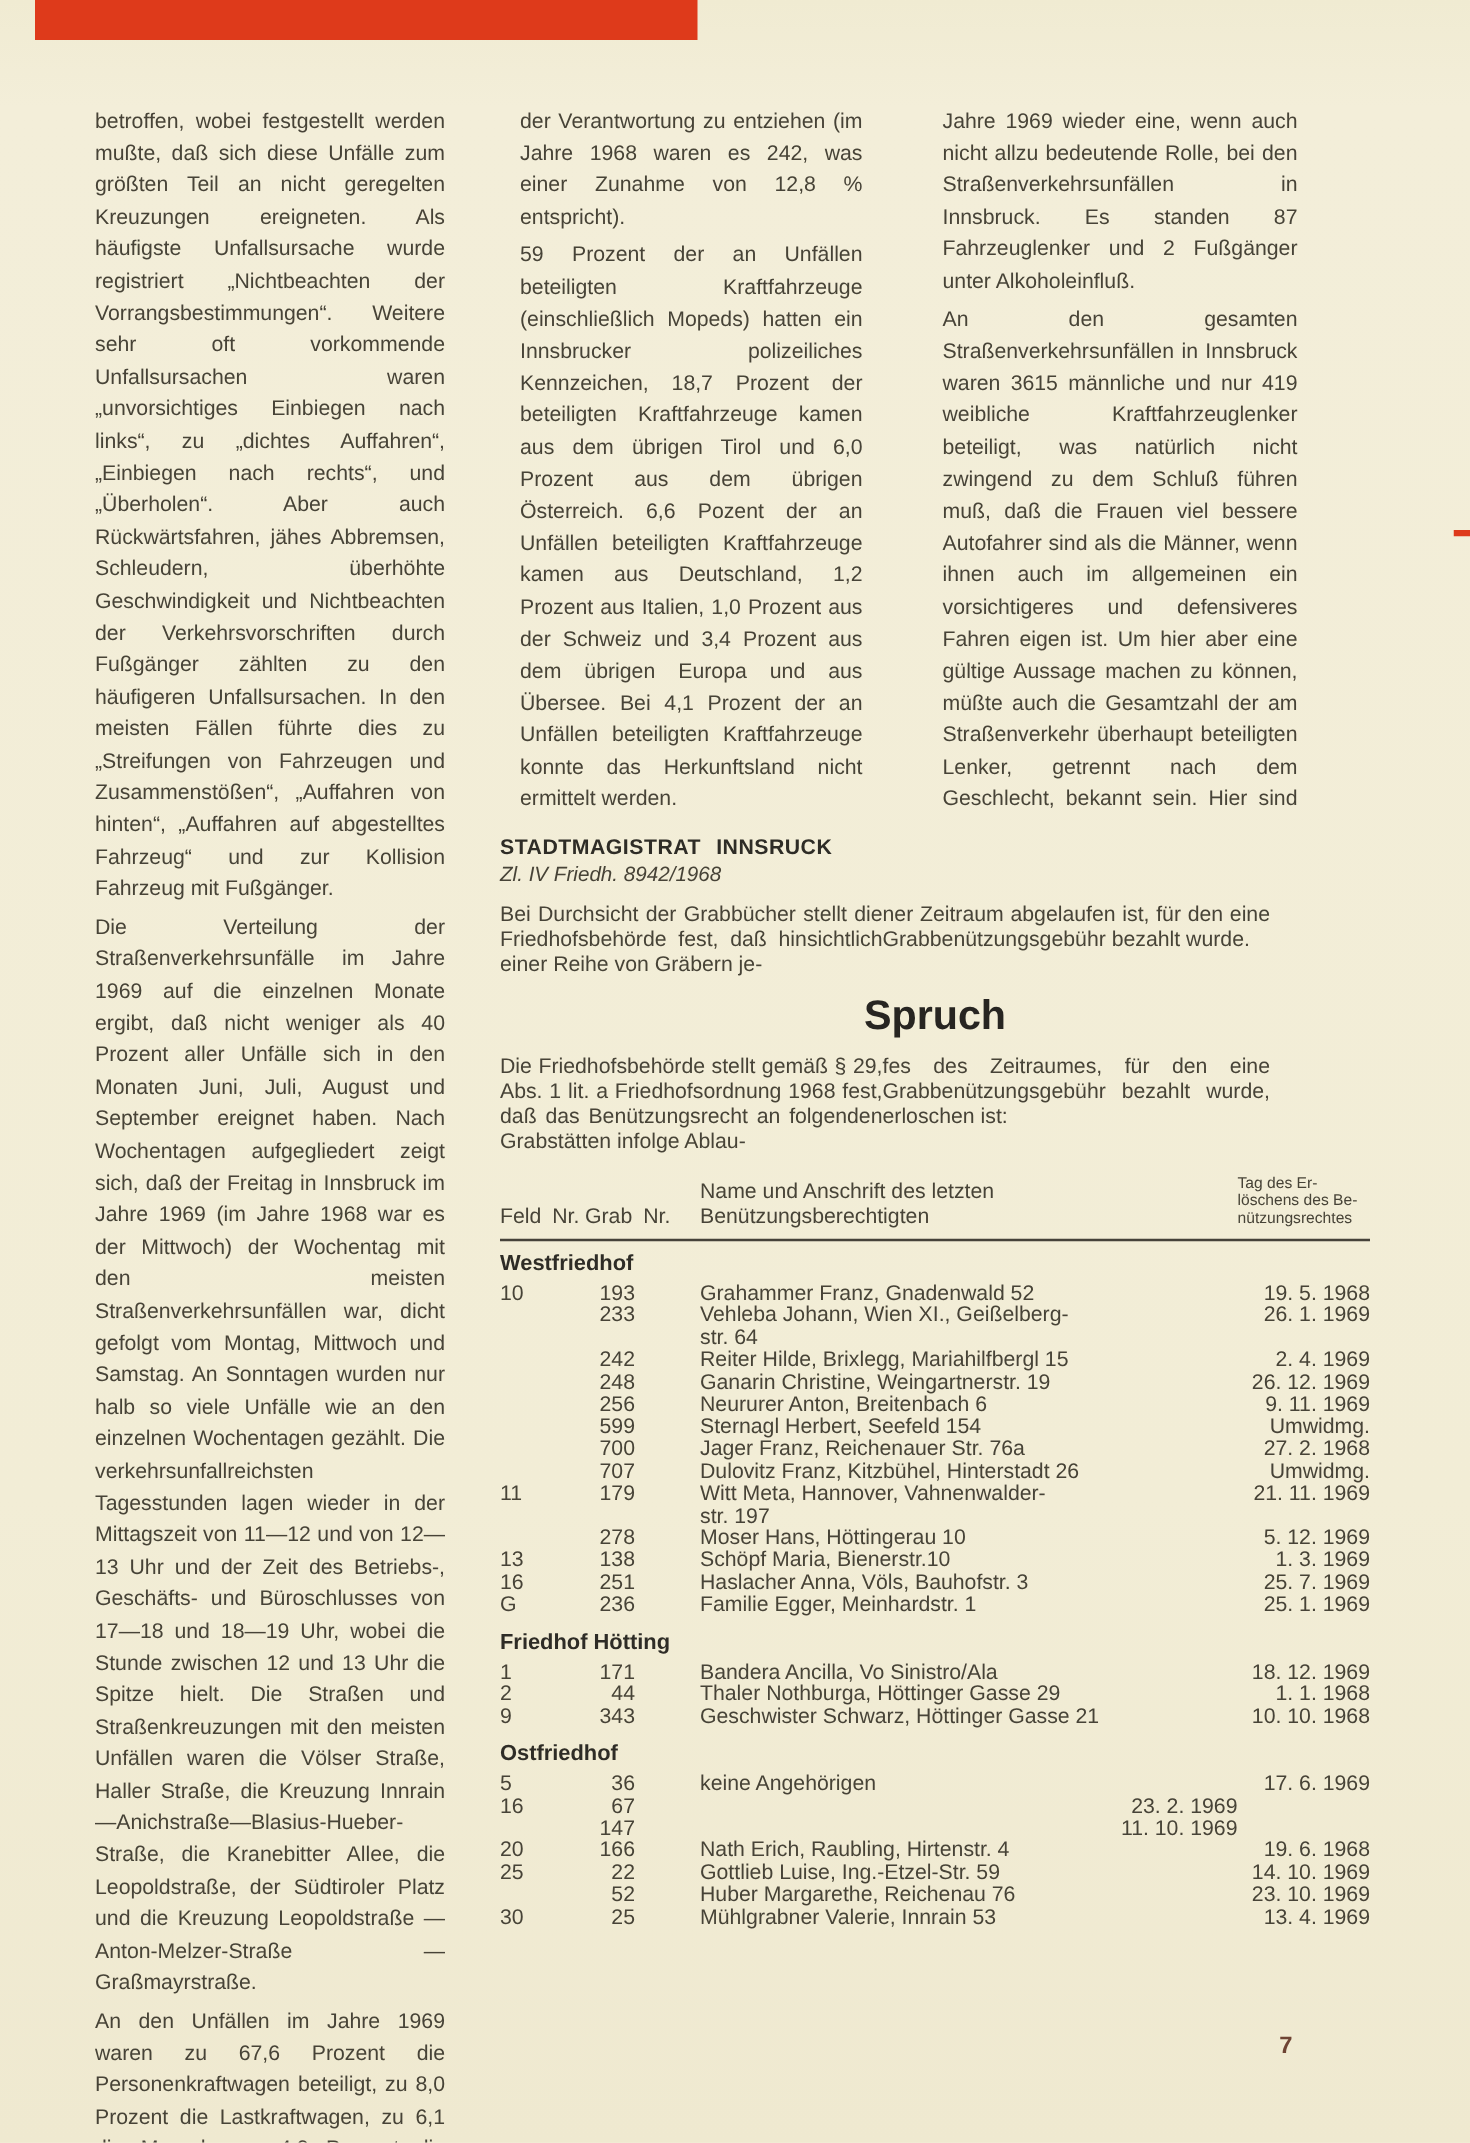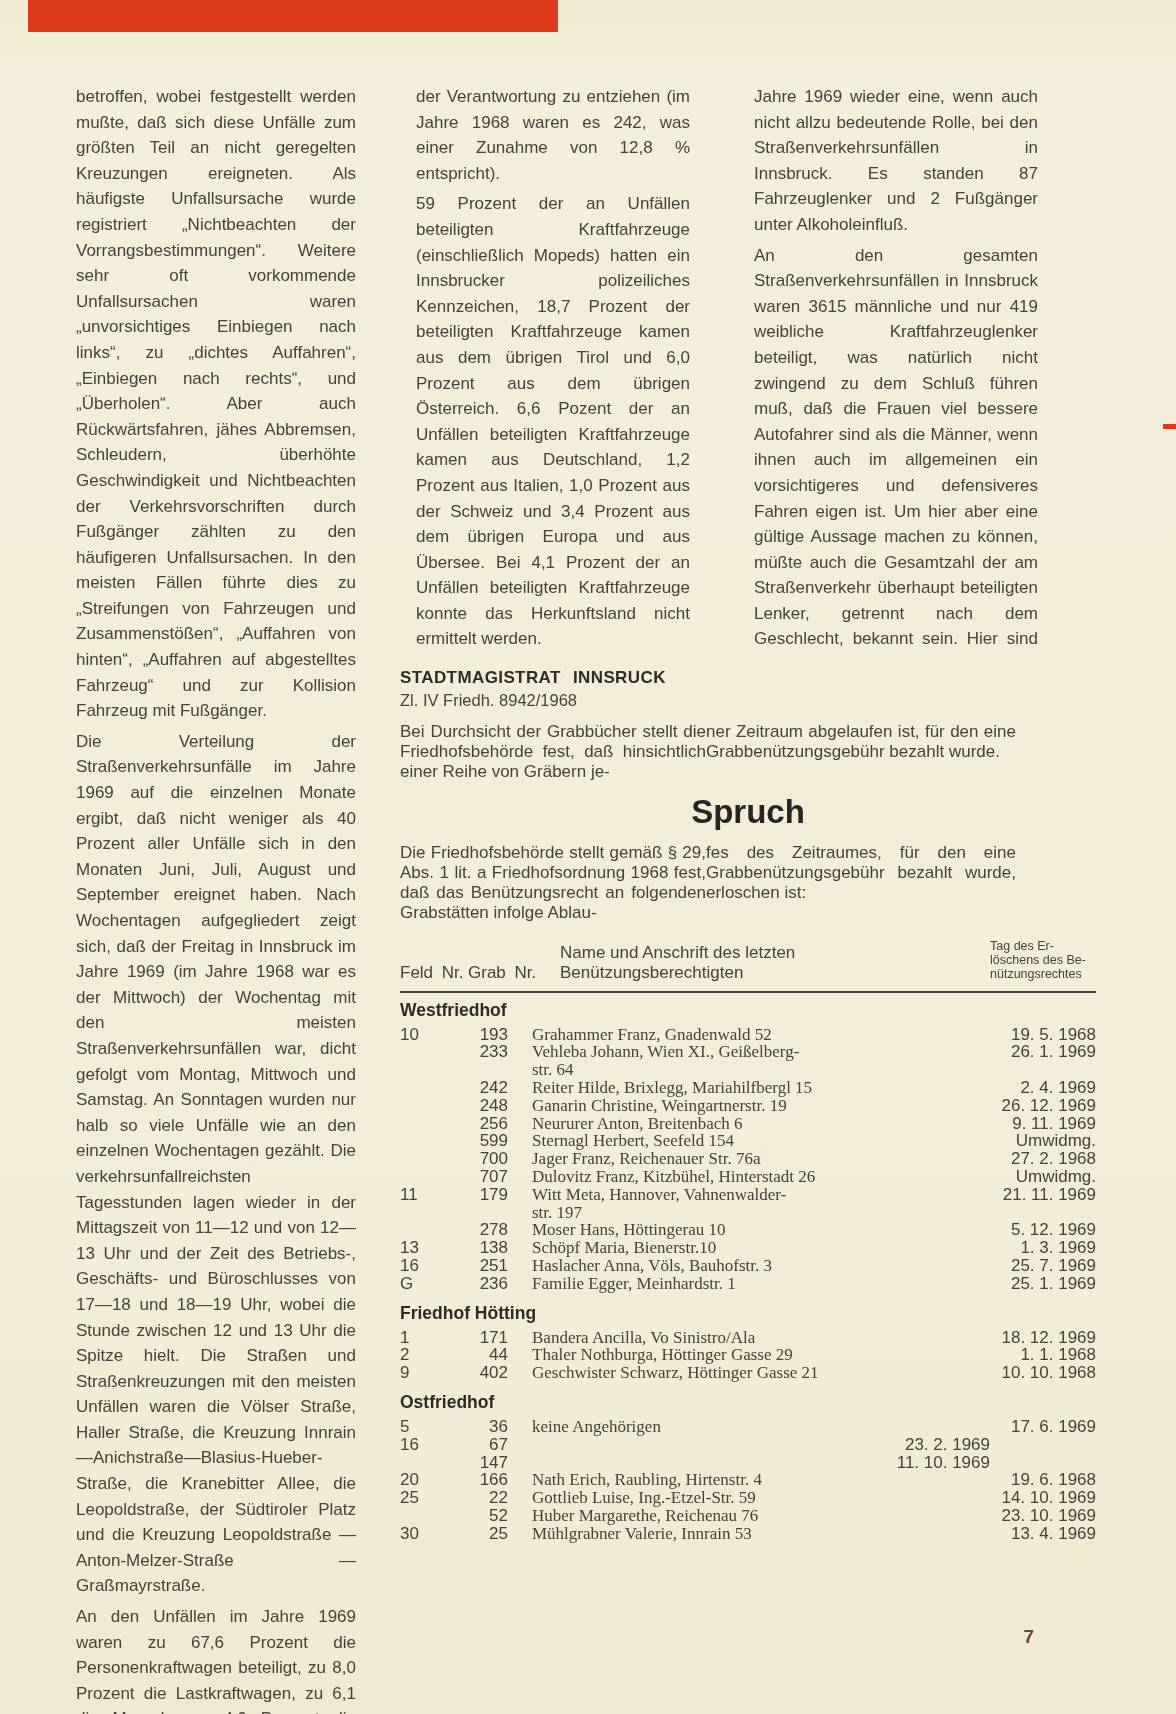--- a/index.html
+++ b/index.html
@@ -11,35 +11,35 @@
   }
   .red-band{position:absolute;left:28px;top:0;width:530px;height:32px;}
   .red-tick{position:absolute;left:1163px;top:424px;width:13px;height:5px;}
   .col1{position:absolute;left:60px;top:84px;width:312px;}
   .right-region{position:absolute;left:400px;top:84px;width:696px;}
   .article p{margin:0 16px 5px;text-align:justify;font-size:17px;line-height:25.6px;}
   .article p:last-child{margin-bottom:0;}
   .top-cols{display:grid;grid-template-columns:306px 316px;column-gap:32px;height:572px;overflow:hidden;}
   .kicker{margin-top:12px;}
   .kicker-l1{font-weight:bold;font-size:17px;letter-spacing:.4px;word-spacing:7px;color:#2e2c26;}
-  .kicker-l2{font-size:16.5px;margin-top:3px;}
+  .kicker-l2{font-size:16.5px;margin-top:3px;font-style:italic;}
   .title-bescheid{margin:6px 0 0;text-align:center;font-size:39px;font-weight:bold;color:#272521;letter-spacing:.5px;}
   .title-spruch{margin:12px 0 0;text-align:center;font-size:33px;font-weight:bold;color:#272521;}
   .two-col{display:grid;grid-template-columns:306px 310px;margin-top:12px;}
   .two-col p{margin:0;text-align:justify;font-size:17px;line-height:19.8px;}
   .grave-table{margin-top:16px;font-size:17px;}
   .t-head{display:grid;grid-template-columns:68px 92px 430px 106px;align-items:end;padding-bottom:8px;border-bottom:2px solid #45423a;}
   .h-feld,.h-grab{white-space:nowrap;font-size:17px;word-spacing:4px;}
   .h-name{width:285px;font-size:17px;line-height:20px;}
   .h-tag{font-size:12.5px;line-height:14px;white-space:pre-line;padding-bottom:2px;}
   .t-section{font-weight:bold;font-size:17.5px;color:#2e2c26;margin:10px 0 5px;}
   .t-section:first-child{margin-top:7px;}
   .t-row{display:grid;grid-template-columns:68px 40px 482px 106px;line-height:17.8px;}
   .c-grab{text-align:right;}
-  .c-name{padding-left:24px;white-space:pre-line;font-family:Liberation Serif, serif;}
+  .c-name{padding-left:52px;white-space:pre-line;}
   .c-date{text-align:right;white-space:nowrap;}
   .page-number{position:absolute;left:1000px;top:1626px;width:34px;text-align:right;font-size:19px;font-weight:bold;color:#6e4434;}
 </style>
 </head>
 <body>
 
 <div class="red-band" style="background: rgb(222, 58, 27);"></div>
 <div class="red-tick" style="background: rgb(222, 58, 27);"></div>
 
 <section class="col1 article">
@@ -180,21 +180,21 @@
           <span class="c-date">18. 12. 1969</span>
         </div>
         <div class="t-row">
           <span class="c-feld">2</span>
           <span class="c-grab">44</span>
           <span class="c-name">Thaler Nothburga, Höttinger Gasse 29</span>
           <span class="c-date">1. 1. 1968</span>
         </div>
         <div class="t-row">
           <span class="c-feld">9</span>
-          <span class="c-grab">402</span>
+          <span class="c-grab">343</span>
           <span class="c-name">Geschwister Schwarz, Höttinger Gasse 21</span>
           <span class="c-date">10. 10. 1968</span>
         </div>
         <div class="t-section">Ostfriedhof</div>
         <div class="t-row">
           <span class="c-feld">5</span>
           <span class="c-grab">36</span>
           <span class="c-name">keine Angehörigen</span>
           <span class="c-date">17. 6. 1969</span>
         </div>

